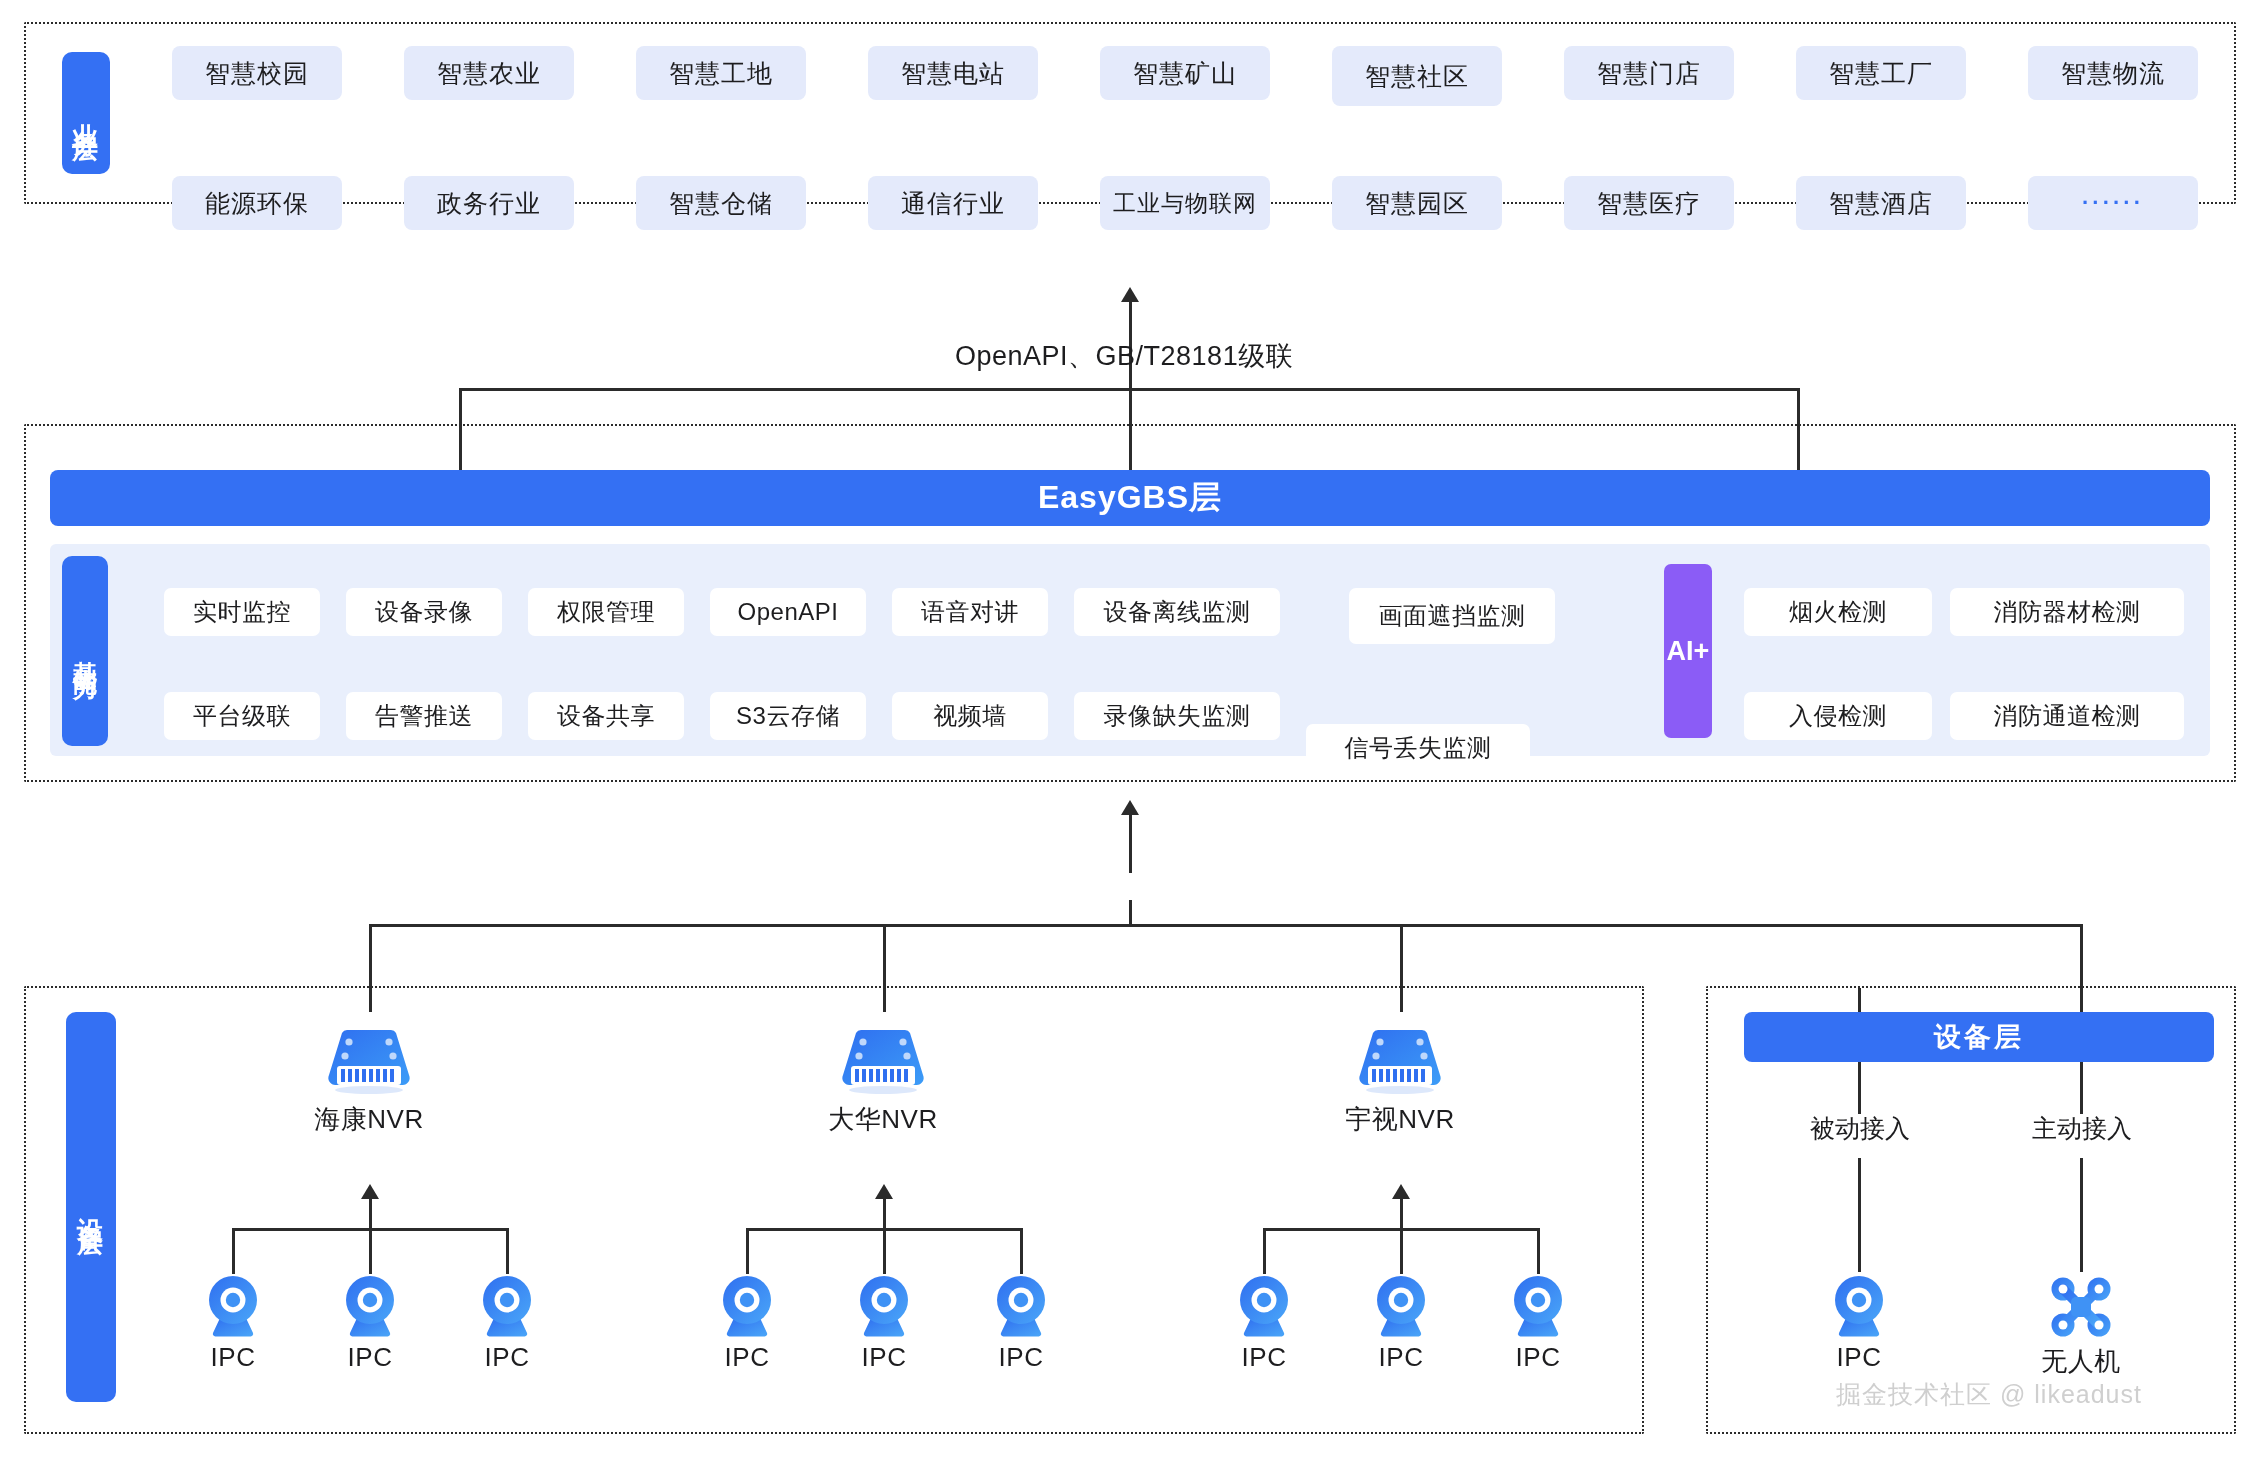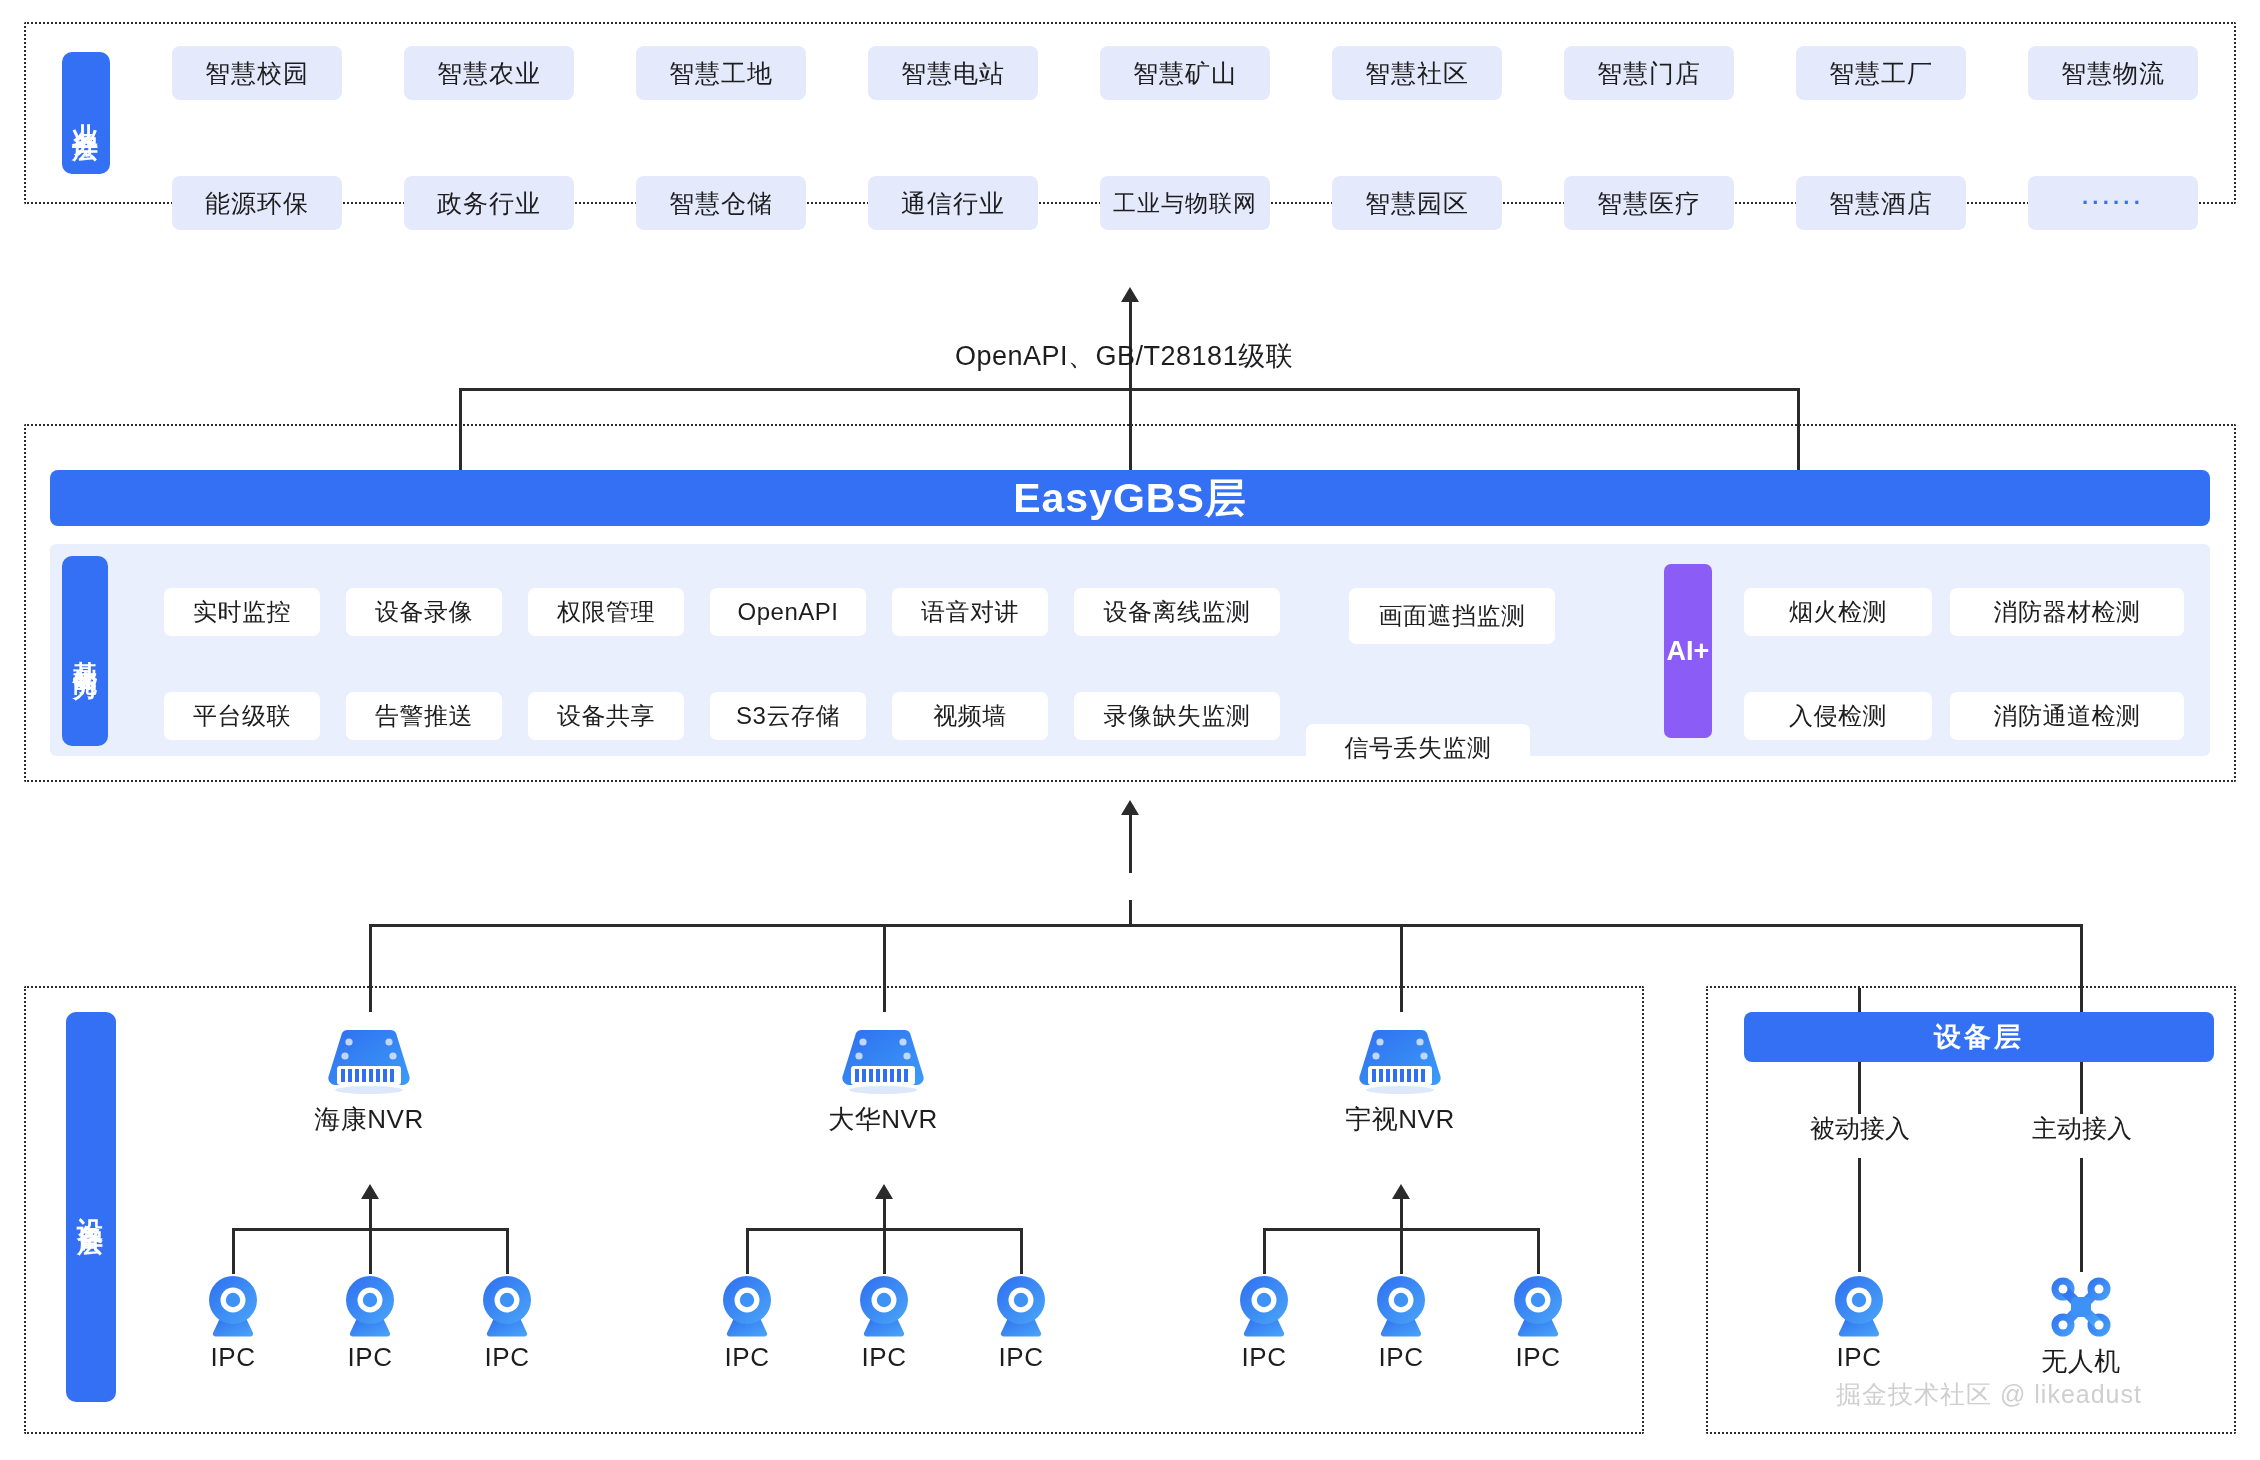--- a/index.html
+++ b/index.html
@@ -51,21 +51,21 @@
 
   
   .gbs-bar {
     position: absolute;
     background: #3470f3;
     border-radius: 8px;
     color: #fff;
     display: flex;
     align-items: center;
     justify-content: center;
-    font-size: 41px;
+    font-size: 32px;
     font-weight: 700;
     letter-spacing: 1px;
   }
 
   
   .cap-panel {
     position: absolute;
     background: #e9effc;
     border-radius: 6px;
   }
@@ -149,21 +149,21 @@
 
   <div class="dash-frame" style="left:24px; top:22px; width:2212px; height:182px;"></div>
 
   <div class="side-pill" style="left:62px; top:52px; width:48px; height:122px;">业务层</div>
 
   <div class="chip" style="left:172px;  top:46px; width:170px; height:54px;">智慧校园</div>
   <div class="chip" style="left:404px;  top:46px; width:170px; height:54px;">智慧农业</div>
   <div class="chip" style="left:636px;  top:46px; width:170px; height:54px;">智慧工地</div>
   <div class="chip" style="left:868px;  top:46px; width:170px; height:54px;">智慧电站</div>
   <div class="chip" style="left:1100px; top:46px; width:170px; height:54px;">智慧矿山</div>
-  <div class="chip" style="left:1332px; top:46px; width:170px; height:54px;">智慧社区</div>
+  <div class="chip" style="left:1332px; top:46px; width:170px; height:60px;">智慧社区</div>
   <div class="chip" style="left:1564px; top:46px; width:170px; height:54px;">智慧门店</div>
   <div class="chip" style="left:1796px; top:46px; width:170px; height:54px;">智慧工厂</div>
   <div class="chip" style="left:2028px; top:46px; width:170px; height:54px;">智慧物流</div>
 
   <div class="chip" style="left:172px;  top:176px; width:170px; height:54px;">能源环保</div>
   <div class="chip" style="left:404px;  top:176px; width:170px; height:54px;">政务行业</div>
   <div class="chip" style="left:636px;  top:176px; width:170px; height:54px;">智慧仓储</div>
   <div class="chip" style="left:868px;  top:176px; width:170px; height:54px;">通信行业</div>
   <div class="chip" style="left:1100px; top:176px; width:170px; height:54px; font-size:23px;">工业与物联网</div>
   <div class="chip" style="left:1332px; top:176px; width:170px; height:54px;">智慧园区</div>

